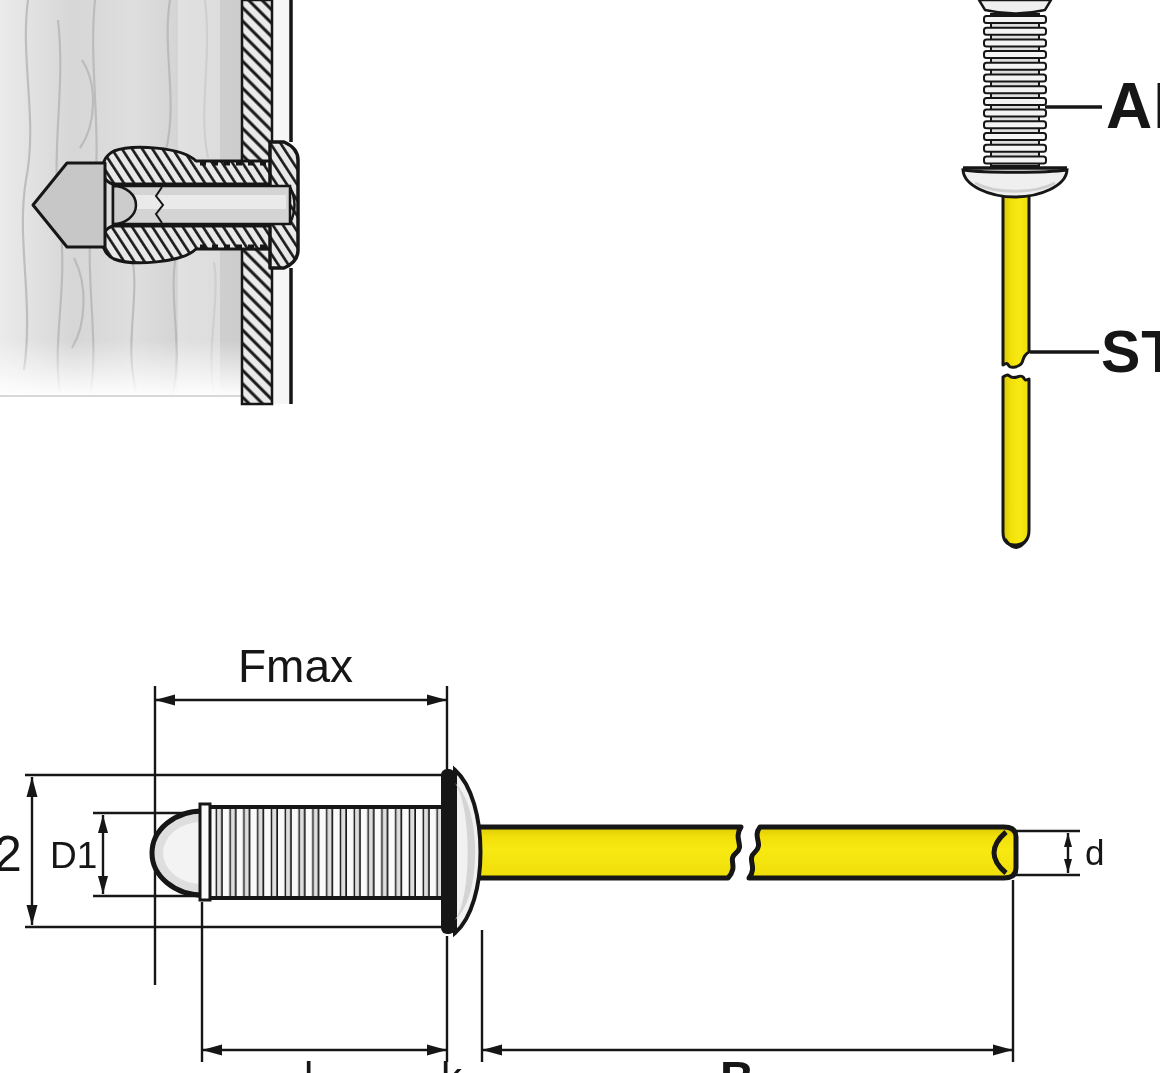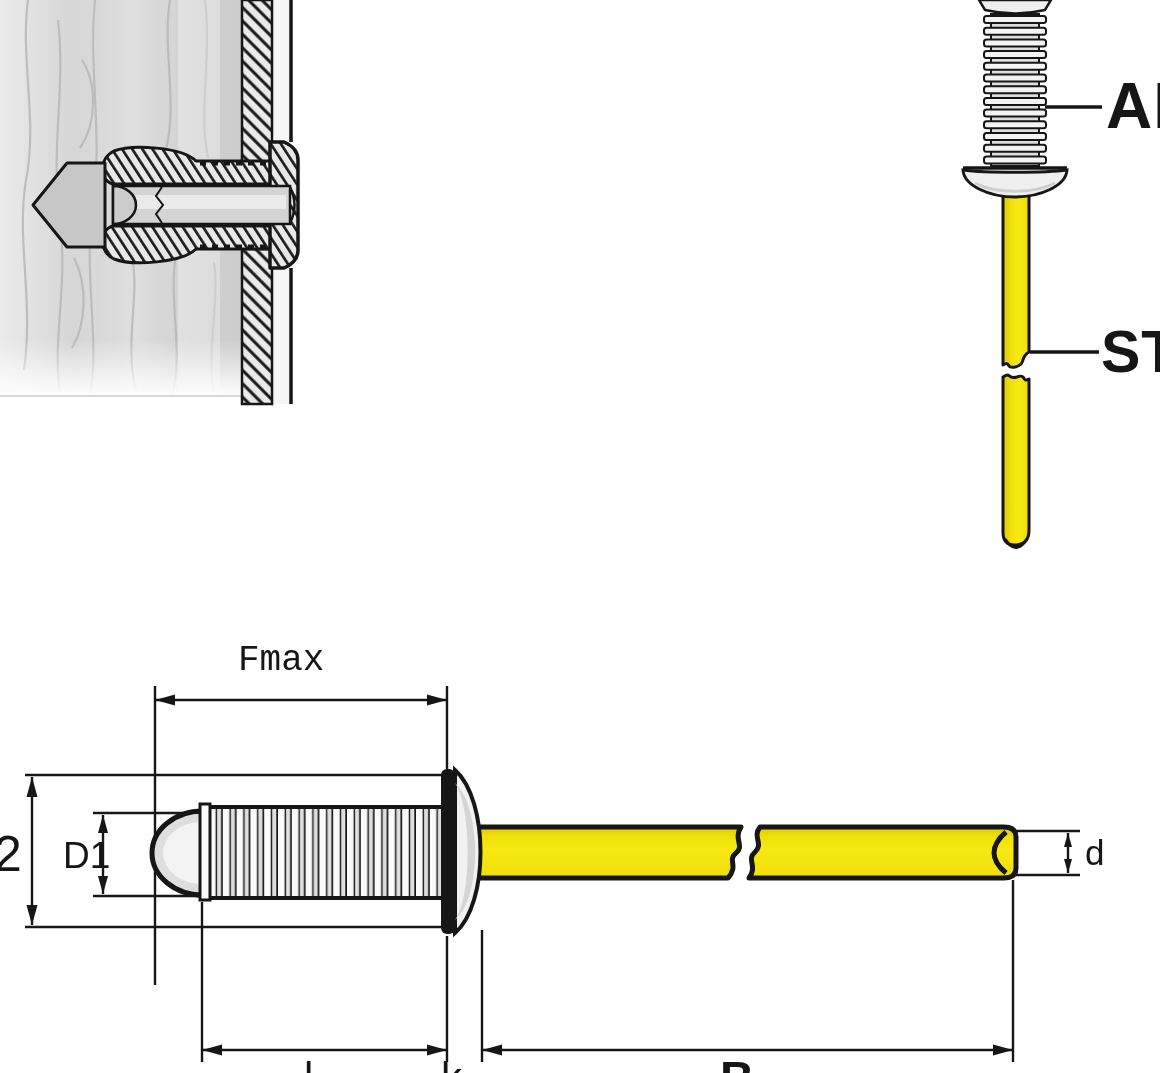--- a/index.html
+++ b/index.html
@@ -5,23 +5,23 @@
   html,body{margin:0;padding:0;background:#ffffff;}
   .canvas{
     position:relative;width:1160px;height:1073px;background:#ffffff;
     overflow:hidden;font-family:"Liberation Sans",sans-serif;
   }
   .canvas svg{position:absolute;left:0;top:0;}
   .lbl{
     position:absolute;color:#161616;line-height:1;white-space:nowrap;
     font-family:"Liberation Sans",sans-serif;
   }
-  .lbl-fmax{left:238px;top:643px;font-size:36px;font-family:Liberation Mono, monospace;}
+  .lbl-fmax{left:238px;top:643px;font-size:46px;}
   .lbl-d2{left:-42px;top:829px;font-size:50px;}
-  .lbl-d1{left:63px;top:837px;font-size:37px;}
+  .lbl-d1{left:50px;top:837px;font-size:37px;}
   .lbl-d{left:1085px;top:835px;font-size:35px;}
   .lbl-l{left:304px;top:1057px;font-size:42px;}
   .lbl-k{left:441px;top:1057px;font-size:42px;}
   .lbl-b{left:720px;top:1054px;font-size:47px;font-weight:bold;}
   .lbl-al{left:1106px;top:74px;font-size:64px;font-weight:bold;letter-spacing:1px;}
   .lbl-st{left:1101px;top:323px;font-size:59px;font-weight:bold;letter-spacing:1px;}
 </style>
 </head>
 <body>
 

